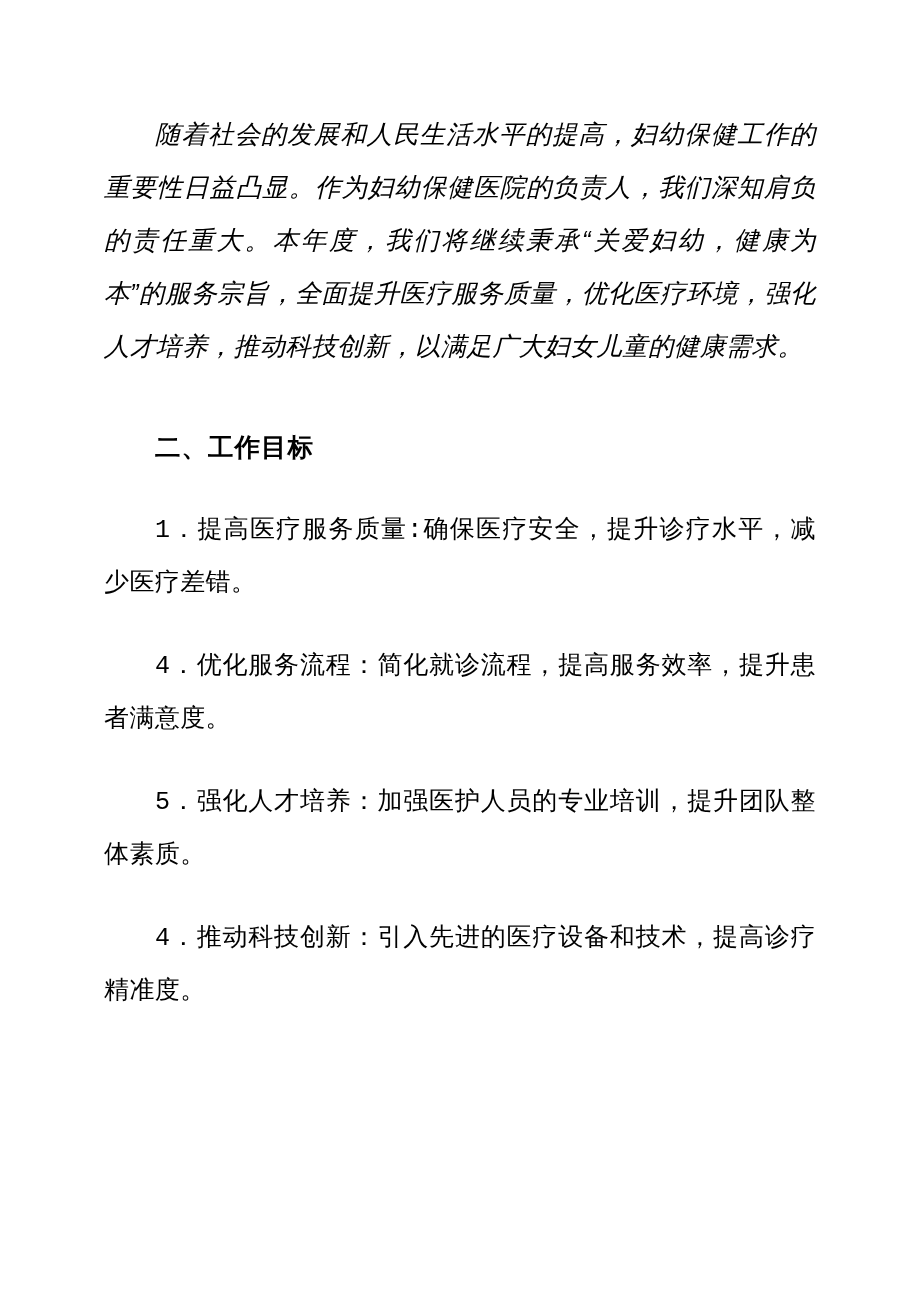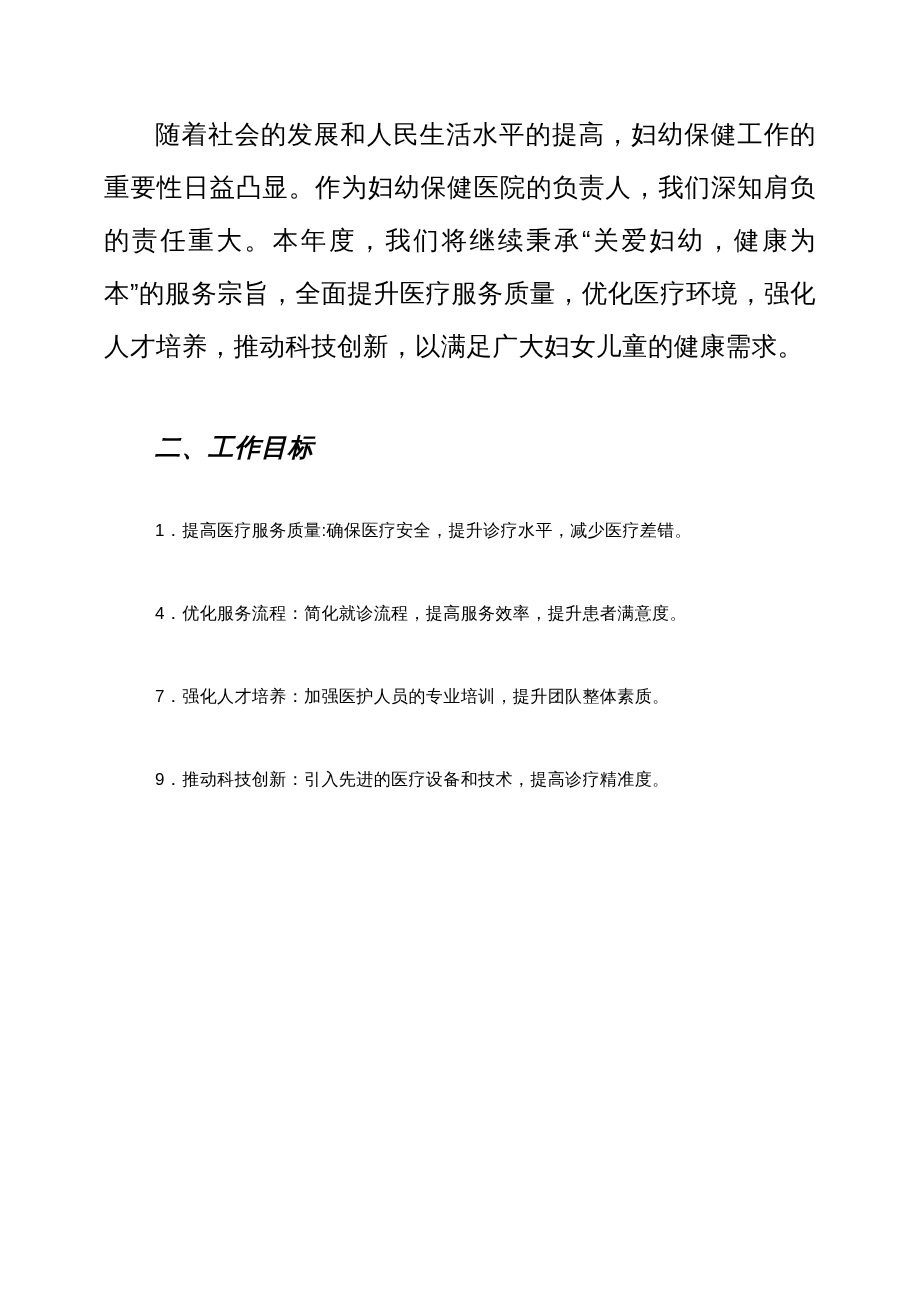--- a/index.html
+++ b/index.html
@@ -32,47 +32,48 @@
   }
   .para.indent {
     text-indent: 51px;
   }
   .heading {
     font-size: 25.5px;
     line-height: 53px;
     margin: 0 0 30px 0;
     text-indent: 51px;
     letter-spacing: 1px;
-    font-style: italic;
   }
   .list-item {
-    font-size: 17px;
+    font-size: 25px;
     line-height: 53px;
     text-align: justify;
     text-justify: inter-ideograph;
     letter-spacing: 0.4px;
     margin: 0 0 30px 0;
     text-indent: 51px;
     word-break: break-all;
+    font-family: Liberation Mono, monospace;
   }
   .first-block {
     margin-bottom: 48px;
+    font-style: italic;
   }
 </style>
 </head>
 <body>
 
 <div class="page">
 
   <p class="para indent first-block">随着社会的发展和人民生活水平的提高，妇幼保健工作的重要性日益凸显。作为妇幼保健医院的负责人，我们深知肩负的责任重大。本年度，我们将继续秉承“关爱妇幼，健康为本”的服务宗旨，全面提升医疗服务质量，优化医疗环境，强化人才培养，推动科技创新，以满足广大妇女儿童的健康需求。</p>
 
   <h2 class="heading">二、工作目标</h2>
 
   <p class="list-item">1．提高医疗服务质量:确保医疗安全，提升诊疗水平，减少医疗差错。</p>
 
   <p class="list-item">4．优化服务流程：简化就诊流程，提高服务效率，提升患者满意度。</p>
 
-  <p class="list-item">7．强化人才培养：加强医护人员的专业培训，提升团队整体素质。</p>
+  <p class="list-item">5．强化人才培养：加强医护人员的专业培训，提升团队整体素质。</p>
 
-  <p class="list-item">9．推动科技创新：引入先进的医疗设备和技术，提高诊疗精准度。</p>
+  <p class="list-item">4．推动科技创新：引入先进的医疗设备和技术，提高诊疗精准度。</p>
 
 
 </div>
 
 </body></html>

